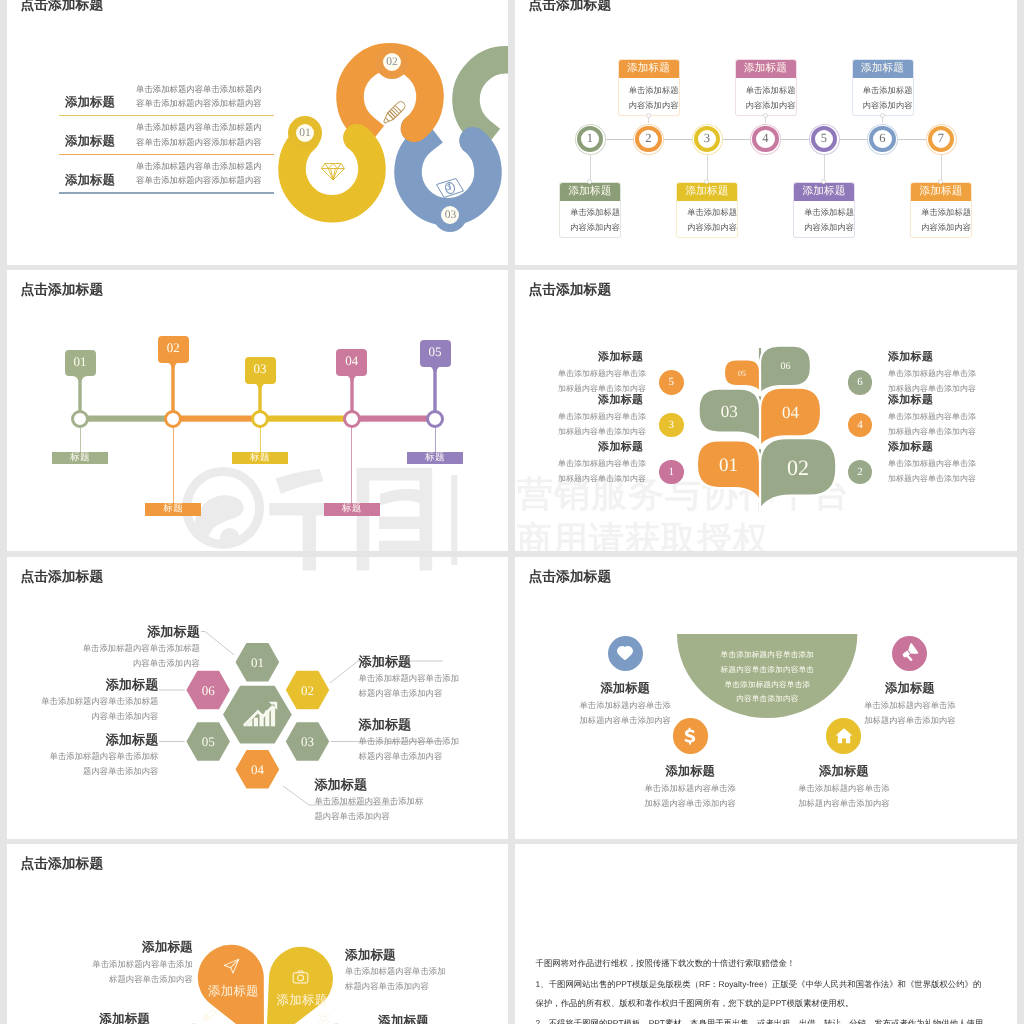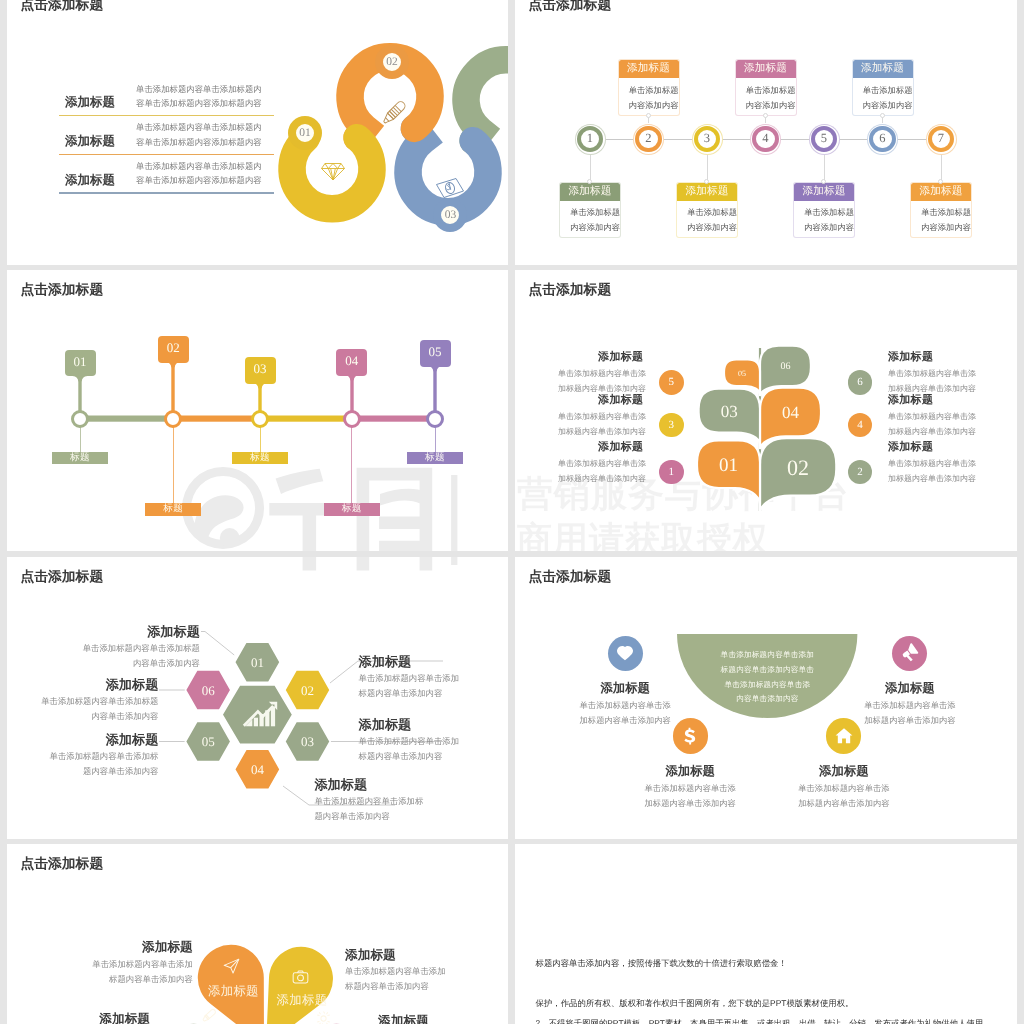--- a/index.html
+++ b/index.html
@@ -458,18 +458,19 @@
   <div class="s7-pl" style="left:263.0px;top:147.5px;width:64px;text-align:center;">添加标题</div>
   <div class="s7-t" style="left:0;width:185.8px;top:95.4px;text-align:right;">添加标题</div>
   <div class="s7-p" style="left:0;width:185.8px;top:112.9px;text-align:right;"><span>单击添加标题内容单击添加</span><br><span>标题内容单击添加内容</span></div>
   <div class="s7-t" style="left:338.0px;top:102.5px;">添加标题</div>
   <div class="s7-p" style="left:338.0px;top:120.0px;"><span>单击添加标题内容单击添加</span><br><span>标题内容单击添加内容</span></div>
   <div class="s7-t" style="left:0;width:143.0px;top:167.0px;text-align:right;">添加标题</div>
   <div class="s7-t" style="left:371.0px;top:169.0px;">添加标题</div>
 </div>
 
 <div class="slide" style="left:515px;top:844px;width:502px;height:180px;">
-  <div class="s8-p" style="top:114.1px;">标题内容单击添加内容，按照传播下载次数的十倍进行索取赔偿金！</div>
+  <div class="s8-p" style="top:114.1px;">千图网将对作品进行维权，按照传播下载次数的十倍进行索取赔偿金！</div>
+  <div class="s8-p" style="top:134.7px;">1、千图网网站出售的PPT模版是免版税类（RF：Royalty-free）正版受《中华人民共和国著作法》和《世界版权公约》的</div>
   <div class="s8-p" style="top:154.3px;">保护，作品的所有权、版权和著作权归千图网所有，您下载的是PPT模版素材使用权。</div>
   <div class="s8-p" style="top:173.5px;">2、不得将千图网的PPT模板、PPT素材，本身用于再出售、或者出租、出借、转让、分销、发布或者作为礼物供他人使用</div>
 </div>
 
 </div>
 
 </body></html>

